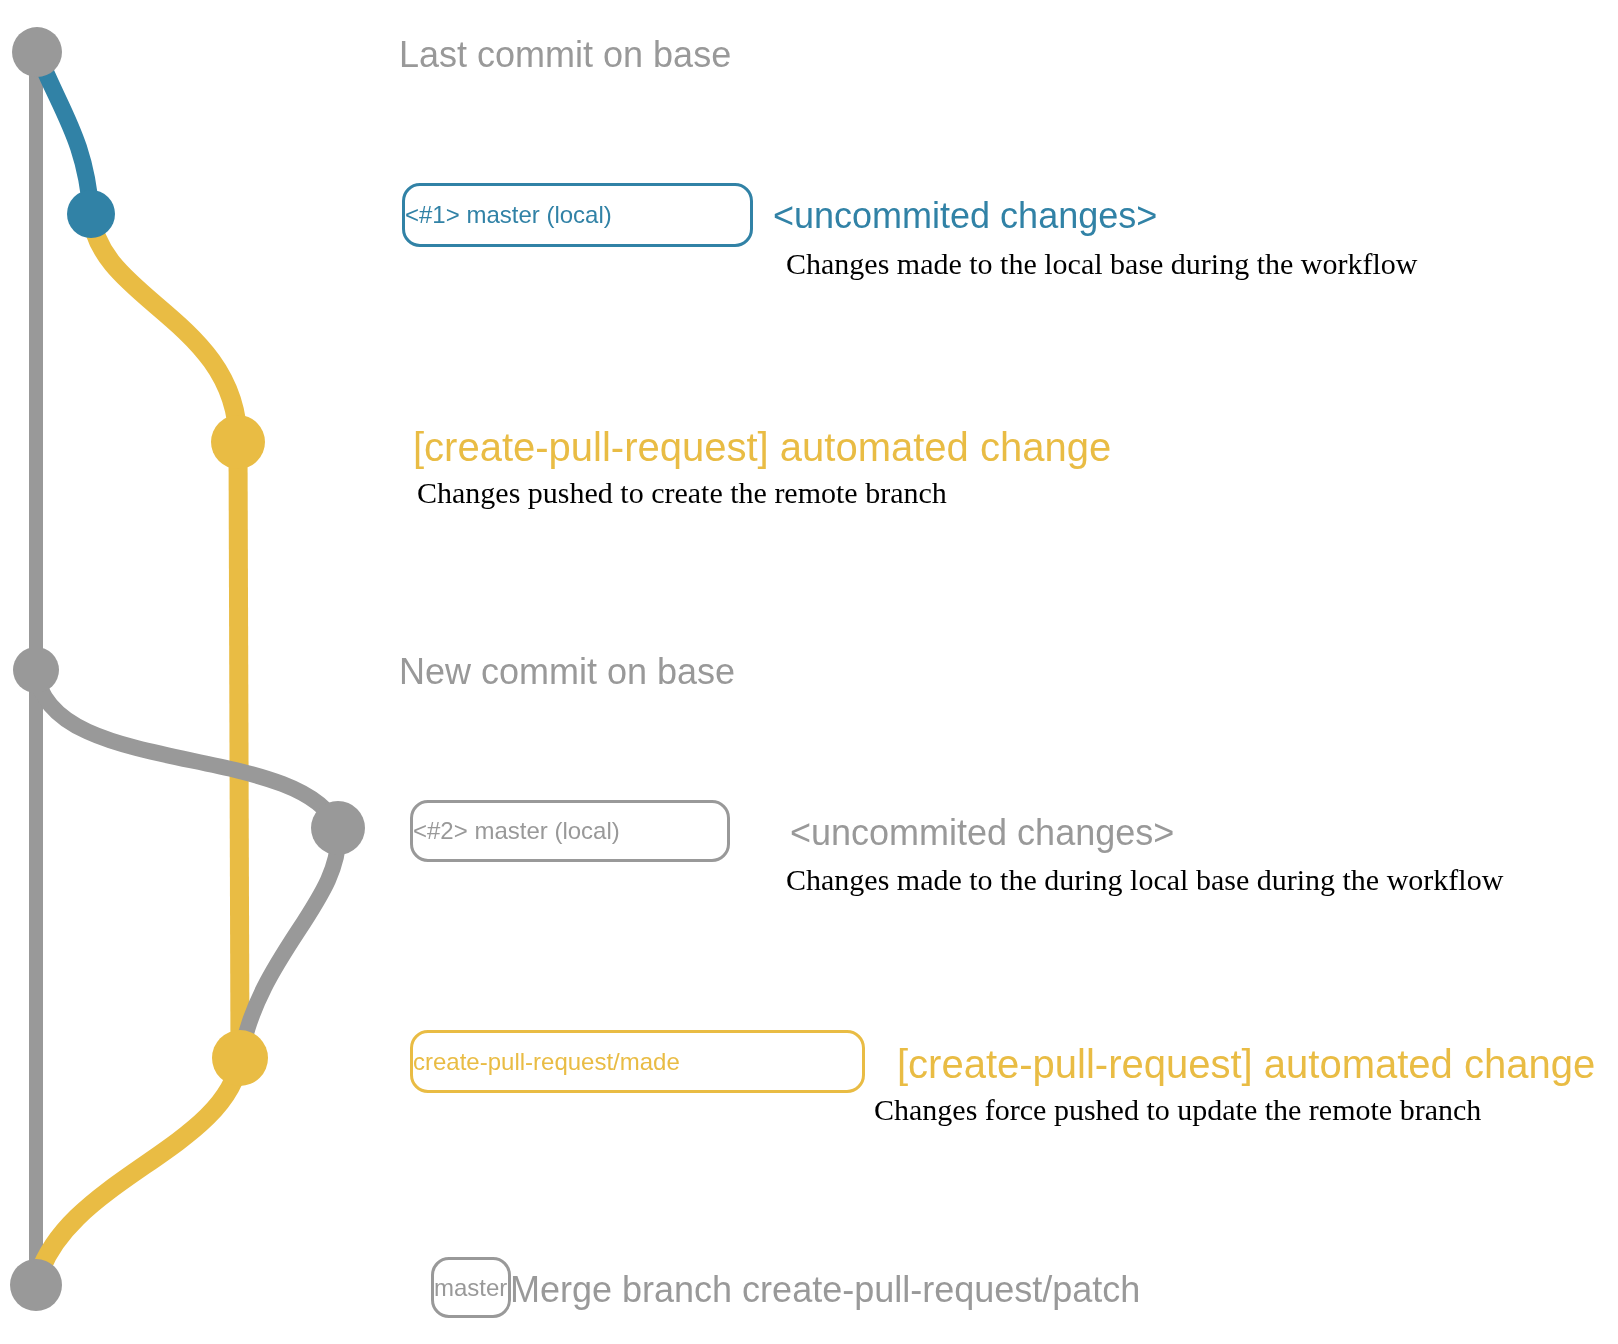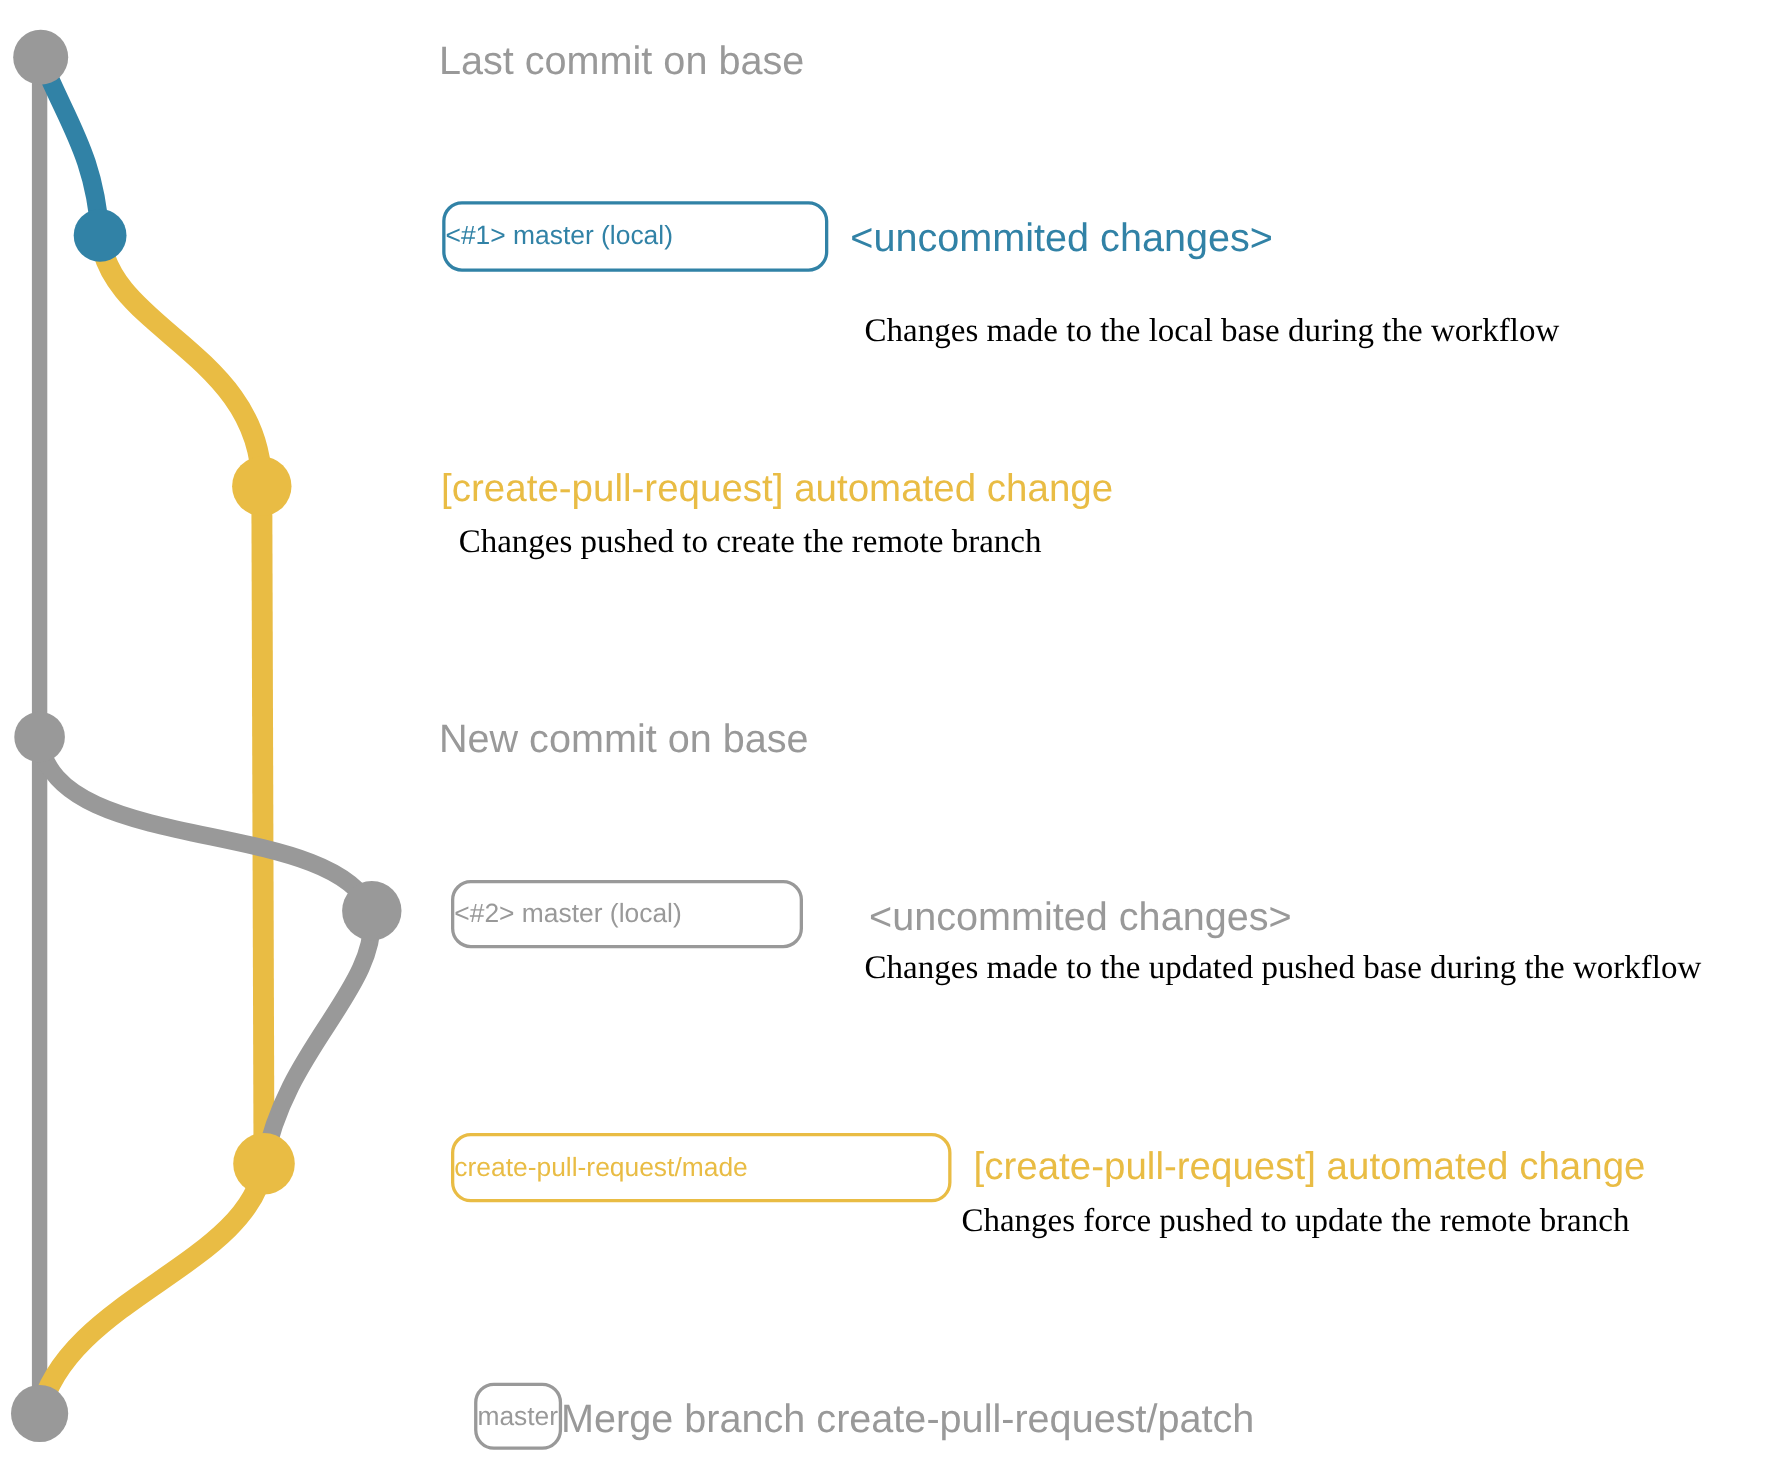--- a/index.html
+++ b/index.html
@@ -9,21 +9,21 @@
     background:#ffffff;
     font-family:"Liberation Sans", sans-serif;
     overflow:hidden;
   }
   #graph-svg{position:absolute;left:0;top:0;}
   .abs{position:absolute;white-space:nowrap;}
   .c-gray{color:#999999;}
   .c-blue{color:#3182a6;}
   .c-yellow{color:#e9bc44;}
   .big-label{font-size:36px;line-height:1.15;text-align:right;}
-  .yellow-label{font-size:35px;line-height:1.15;}
+  .yellow-label{font-size:40px;line-height:1.15;margin-left:12px;}
   .serif-note{
     font-family:"Liberation Serif", serif;
     font-size:30px;line-height:1.15;color:#000000;
   }
   .branch-badge{
     position:absolute;
     display:flex;align-items:center;
     border:3px solid currentColor;
     border-radius:18px;
     font-size:24px;
@@ -58,32 +58,32 @@
   <circle cx="36" cy="670" r="23" fill="#999999"></circle>
   <circle cx="36" cy="1285" r="26" fill="#999999"></circle>
 </svg>
 
 <div class="abs big-label c-gray" style="left:399px;top:34px;">Last commit on base</div>
 
 <div class="branch-badge c-blue" style="left:402px;top:183px;width:351px;height:64px;">
   <span>&lt;#1&gt; master (local)</span>
 </div>
 <div class="abs big-label c-blue" style="left:773px;top:195px;">&lt;uncommited changes&gt;</div>
-<div class="abs serif-note" style="left:786px;top:247px;margin-top:37px;">Changes made to the local base during the workflow</div>
+<div class="abs serif-note" style="left:786px;top:247px;">Changes made to the local base during the workflow</div>
 
 <div class="abs yellow-label c-yellow" style="left:401px;top:424px;">[create-pull-request] automated change</div>
 <div class="abs serif-note" style="left:417px;top:476px;">Changes pushed to create the remote branch</div>
 
 <div class="abs big-label c-gray" style="left:399px;top:651px;">New commit on base</div>
 
 <div class="branch-badge c-gray" style="left:410px;top:800px;width:320px;height:62px;">
   <span>&lt;#2&gt; master (local)</span>
 </div>
 <div class="abs big-label c-gray" style="left:790px;top:812px;">&lt;uncommited changes&gt;</div>
-<div class="abs serif-note" style="left:786px;top:863px;">Changes made to the updated pushed base during the workflow</div>
+<div class="abs serif-note" style="left:786px;top:863px;">Changes made to the during local base during the workflow</div>
 
 <div class="branch-badge c-yellow" style="left:410px;top:1030px;width:455px;height:63px;">
   <span>create-pull-request/made</span>
 </div>
 <div class="abs yellow-label c-yellow" style="left:885px;top:1041px;">[create-pull-request] automated change</div>
 <div class="abs serif-note" style="left:874px;top:1093px;">Changes force pushed to update the remote branch</div>
 
 <div class="branch-badge c-gray" style="left:403px;top:1257px;width:80px;height:61px;margin-left:28px;">
   <span>master</span>
 </div>

